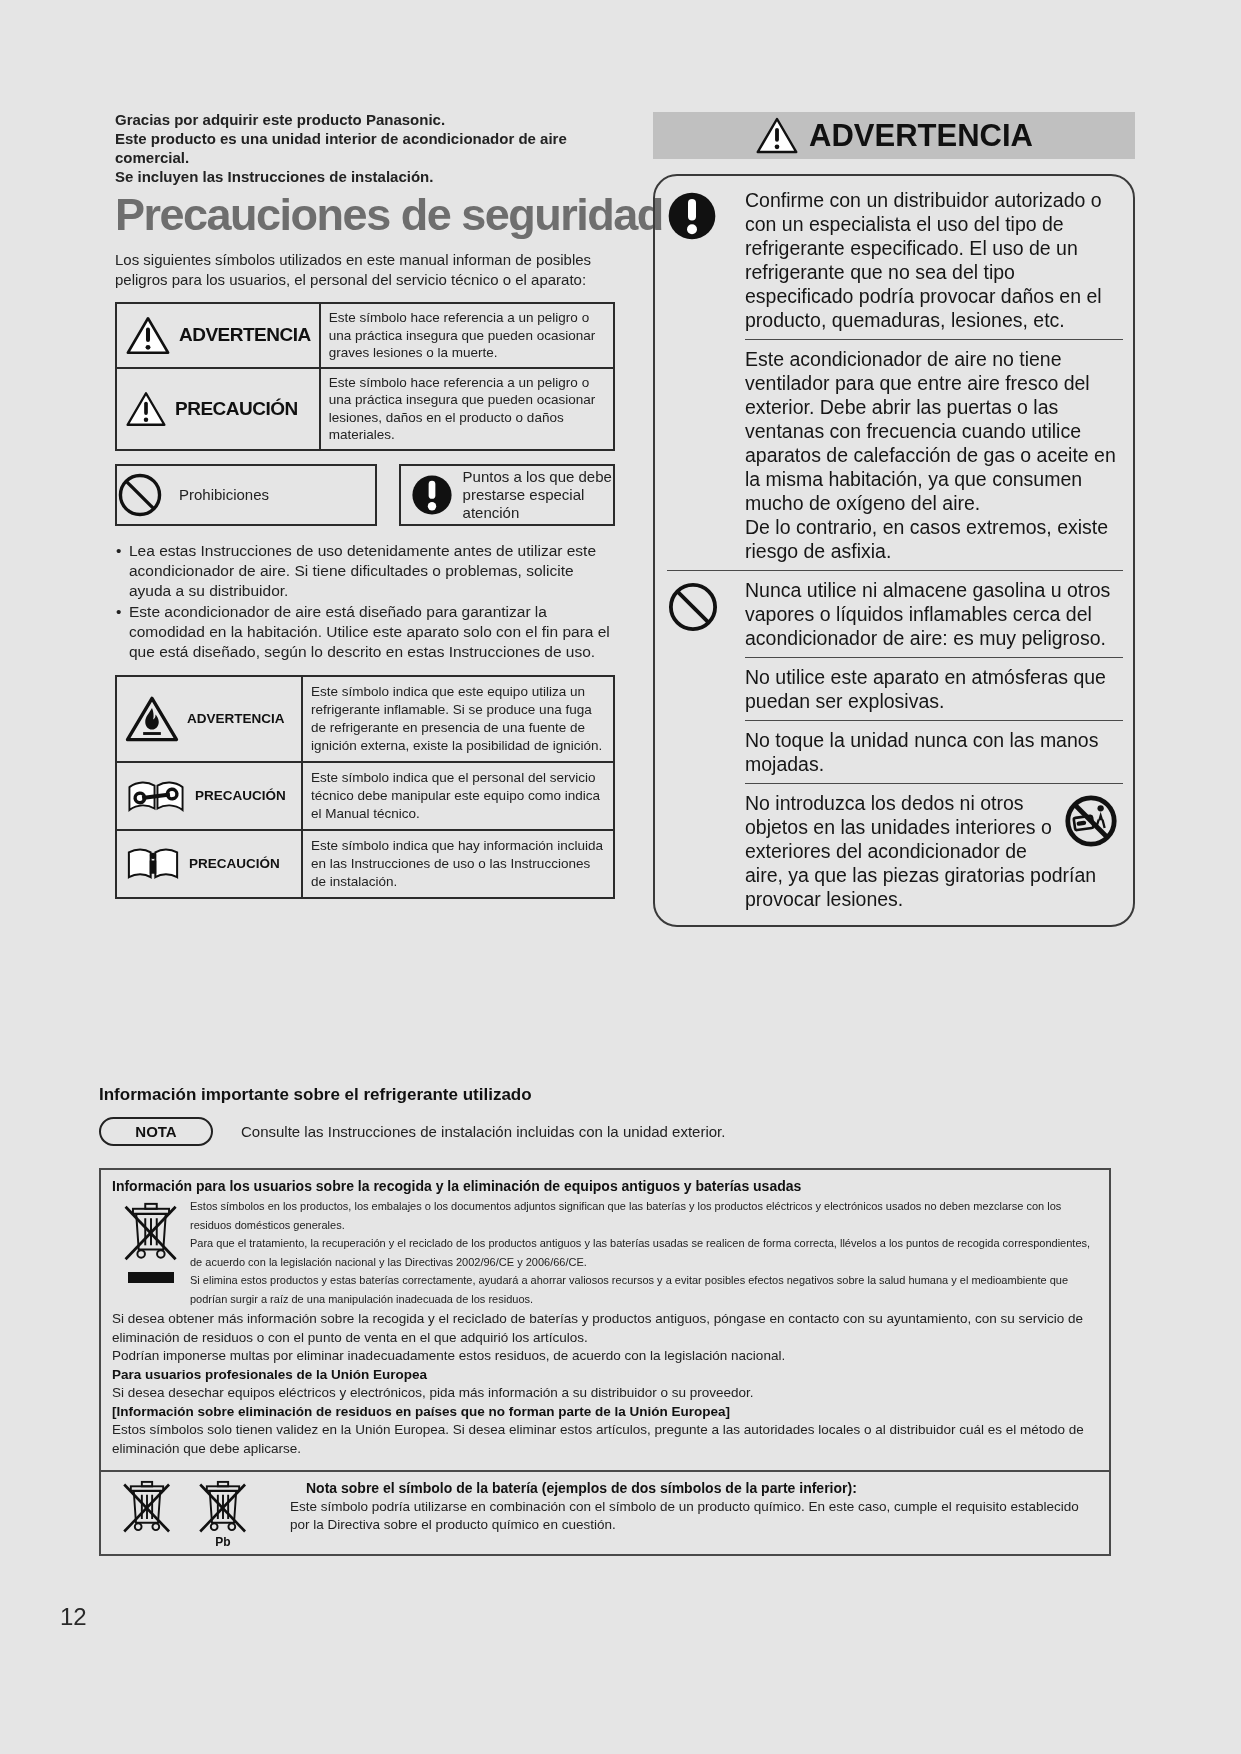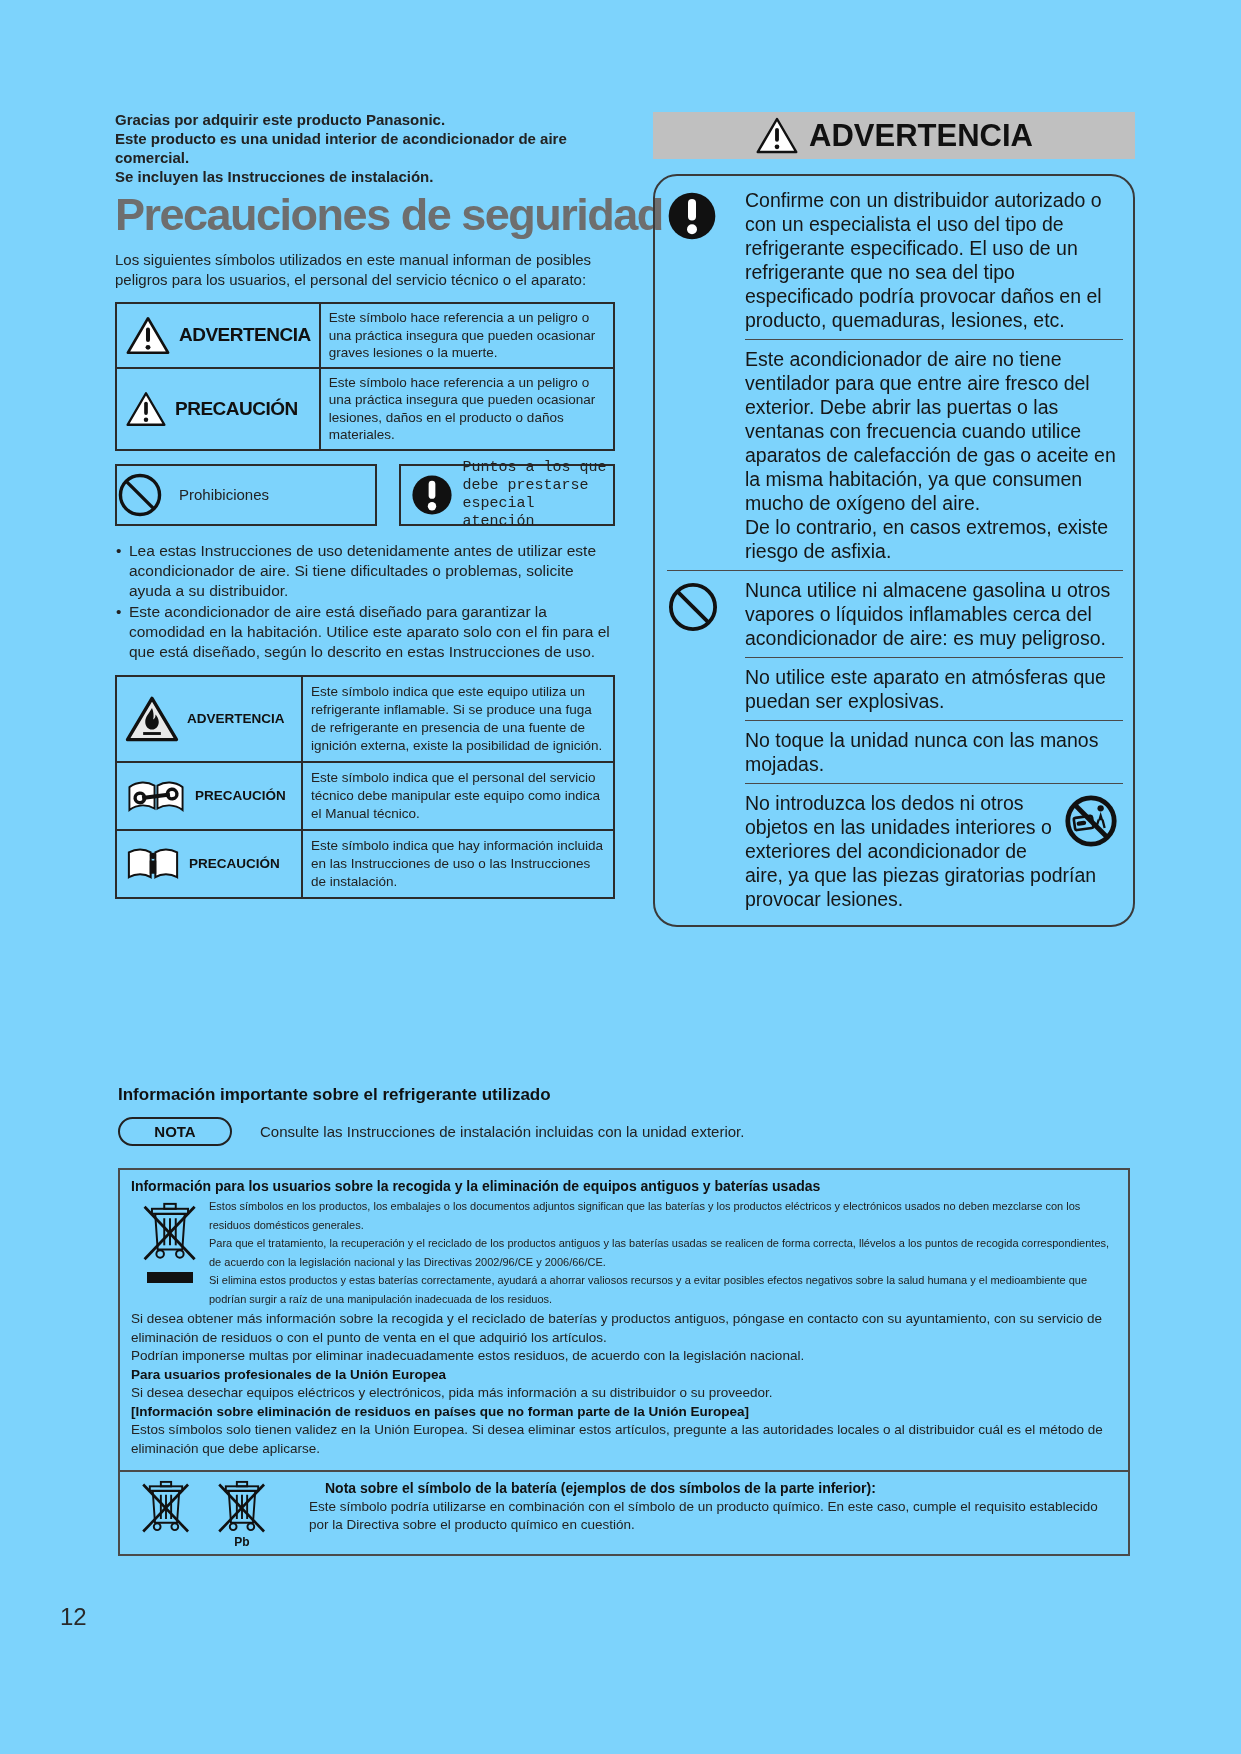--- a/index.html
+++ b/index.html
@@ -1,16 +1,16 @@
 <!DOCTYPE html>
 <html><head>
 <meta charset="utf-8">
 <style>
   html,body{margin:0;padding:0;background:#ffffff;}
-  .page{position:relative;width:1241px;height:1754px;background:#7dd3fc;overflow:hidden;
+  .page{position:relative;width:1241px;height:1754px;background:#e5e5e5;overflow:hidden;
         font-family:"Liberation Sans","DejaVu Sans",sans-serif;color:#1a1a1a;}
 
   
   .left-col{position:absolute;left:115px;top:110px;width:500px;}
   .intro{font-size:15px;font-weight:bold;line-height:19px;width:470px;color:#222;}
   .intro div{margin:0;}
   .doc-title{font-size:45px;font-weight:bold;color:#6e6e6e;letter-spacing:-1.5px;
              line-height:52px;margin-top:3px;white-space:nowrap;}
   .symbols-desc{font-size:15px;line-height:20px;margin-top:9px;color:#222;}
 
@@ -22,21 +22,21 @@
   .sym-label-small{font-size:13.5px;font-weight:bold;color:#111;}
   td.sym-text{font-size:13.5px;line-height:17.5px;color:#222;}
   table.sym2{border-collapse:collapse;margin-top:13px;width:500px;}
   table.sym2 td{border:2px solid #2b2b2b;padding:6px 8px;vertical-align:middle;}
   table.sym2 td.sym-cell{width:168px;}
   table.sym2 td.sym-text{font-size:13.5px;line-height:18px;}
 
   .legend-row{display:flex;gap:22px;margin-top:13px;}
   .legend-box{border:2px solid #2b2b2b;height:62px;display:flex;align-items:center;box-sizing:border-box;}
   .legend-box.proh{width:284px;gap:16px;}
-  .legend-box.attn{width:234px;padding-left:10px;gap:10px;font-family:Liberation Mono, monospace;}
+  .legend-box.attn{width:234px;padding-left:10px;gap:10px;}
   .legend-label{font-size:15px;color:#222;line-height:18px;}
 
   ul.notes{margin:15px 0 0 0;padding:0;list-style:none;}
   ul.notes li{font-size:15.5px;line-height:20px;color:#222;padding-left:14px;position:relative;margin-bottom:1px;}
   ul.notes li::before{content:"\2022";position:absolute;left:1px;top:0;}
 
   
   .right-col{position:absolute;left:653px;top:112px;width:482px;}
   .warn-bar{background:#c0c0c0;height:47px;display:flex;align-items:center;justify-content:center;gap:10px;}
   .warn-bar-title{font-size:31px;font-weight:800;letter-spacing:0px;color:#111;}
@@ -44,21 +44,21 @@
               padding:12px 10px 14px 12px;box-sizing:border-box;}
   .warn-item{display:flex;}
   .warn-gutter{width:78px;flex:0 0 78px;padding-top:3px;}
   .warn-text{flex:1;font-size:19.5px;line-height:24px;color:#161616;max-width:374px;}
   .warn-text p{margin:0;}
   .sep{border-top:1.5px solid #4a4a4a;margin:7px 0;}
   .sep.sep-text{margin-left:78px;}
   .icon-float-right{float:right;margin:2px 0 4px 8px;}
 
   
-  .bottom{position:absolute;left:118px;top:1085px;width:1012px;}
+  .bottom{position:absolute;left:99px;top:1085px;width:1012px;}
   .refrig-heading{font-size:17px;font-weight:bold;color:#111;}
   .nota-row{display:flex;align-items:center;margin-top:12px;gap:28px;}
   .nota-pill{border:2.5px solid #222;border-radius:17px;width:110px;text-align:center;
              padding:4px 0;font-size:15px;font-weight:bold;color:#111;}
   .nota-text{font-size:15px;color:#222;}
 
   .disposal{border:2px solid #4a4a4a;margin-top:22px;box-sizing:border-box;width:1012px;}
   .disposal-inner{padding:7px 11px 6px 11px;}
   .disposal-title{font-size:14px;font-weight:bold;color:#111;line-height:18px;}
   .disposal-symrow{display:flex;margin-top:2px;}

